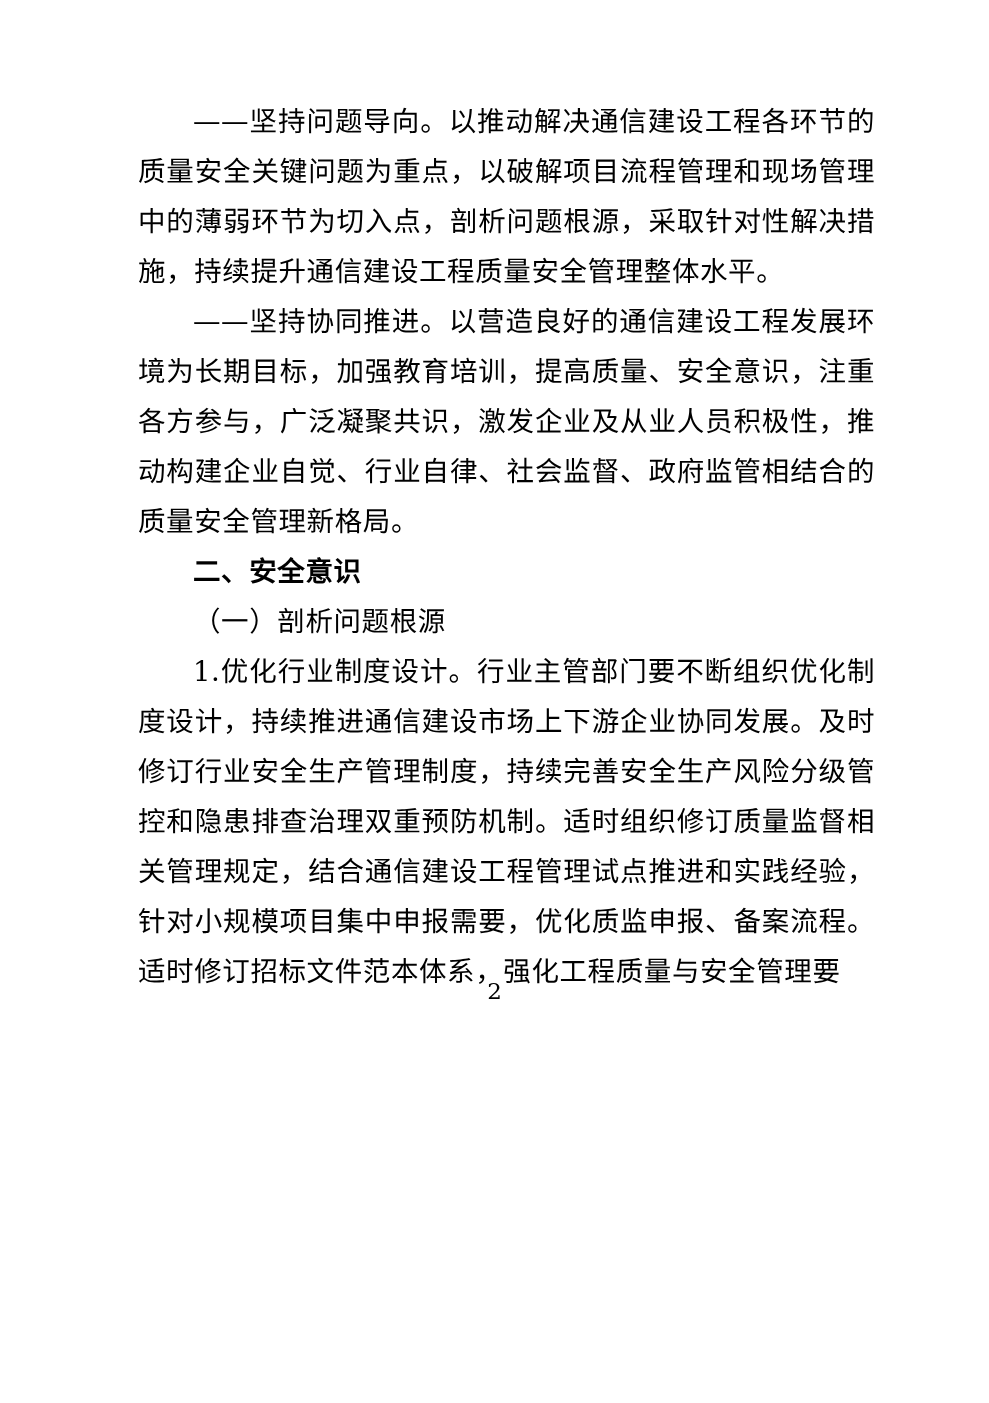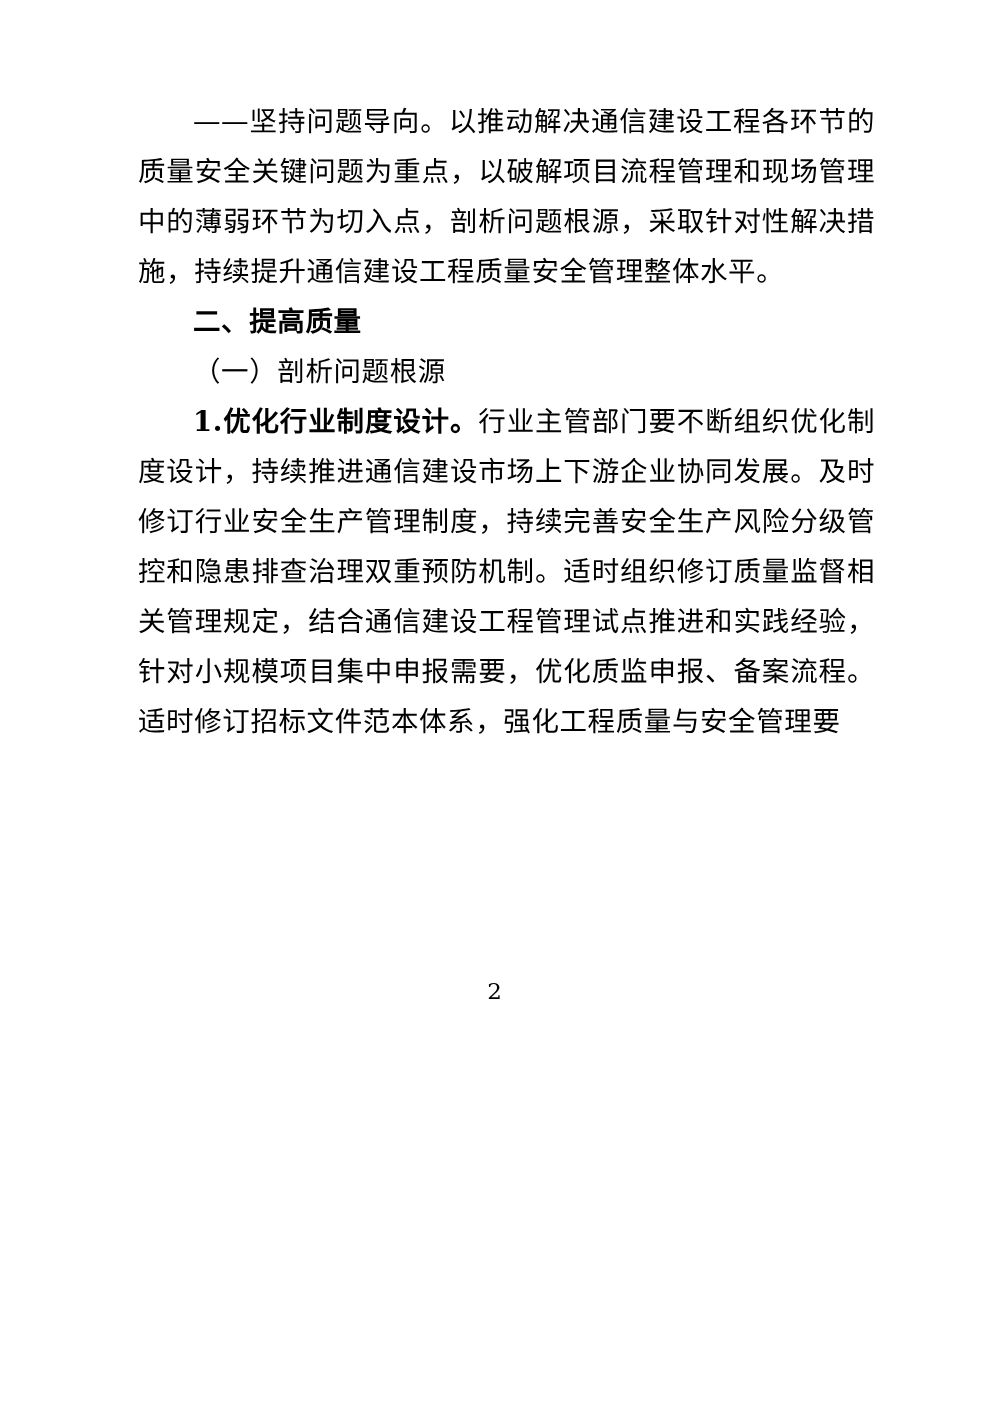--- a/index.html
+++ b/index.html
@@ -37,43 +37,44 @@
   p.heading {
     margin: 0;
     text-indent: 2em;
     font-weight: bold;
   }
   p.subheading {
     margin: 0;
     text-indent: 2em;
   }
   .run-bold {
-    font-weight: bold;
+    font-weight: normal;
   }
   .page-number {
     position: absolute;
     left: 0;
     right: 0;
     bottom: 46px;
     text-align: center;
     font-size: 23px;
     font-family: "DejaVu Serif", "Liberation Serif", serif;
   }
 </style>
 </head>
 <body>
 
 <div class="page">
   <div class="body-text">
 
     <p class="para">——坚持问题导向。以推动解决通信建设工程各环节的质量安全关键问题为重点，以破解项目流程管理和现场管理中的薄弱环节为切入点，剖析问题根源，采取针对性解决措施，持续提升通信建设工程质量安全管理整体水平。</p>
 
+    <p class="para">——坚持协同推进。以营造良好的通信建设工程发展环境为长期目标，加强教育培训，提高质量、安全意识，注重各方参与，广泛凝聚共识，激发企业及从业人员积极性，推动构建企业自觉、行业自律、社会监督、政府监管相结合的质量安全管理新格局。</p>
 
 
-    <p class="heading">二、提高质量</p>
+    <p class="heading">二、安全意识</p>
 
     <p class="subheading">（一）剖析问题根源</p>
 
     <p class="para">
       <span class="run-bold">1.优化行业制度设计。</span><span>行业主管部门要不断组织优化制度设计，持续推进通信建设市场上下游企业协同发展。及时修订行业安全生产管理制度，持续完善安全生产风险分级管控和隐患排查治理双重预防机制。适时组织修订质量监督相关管理规定，结合通信建设工程管理试点推进和实践经验，针对小规模项目集中申报需要，优化质监申报、备案流程。适时修订招标文件范本体系，强化工程质量与安全管理要</span>
     </p>
 
   </div>
 
   <div class="page-number">2</div>

